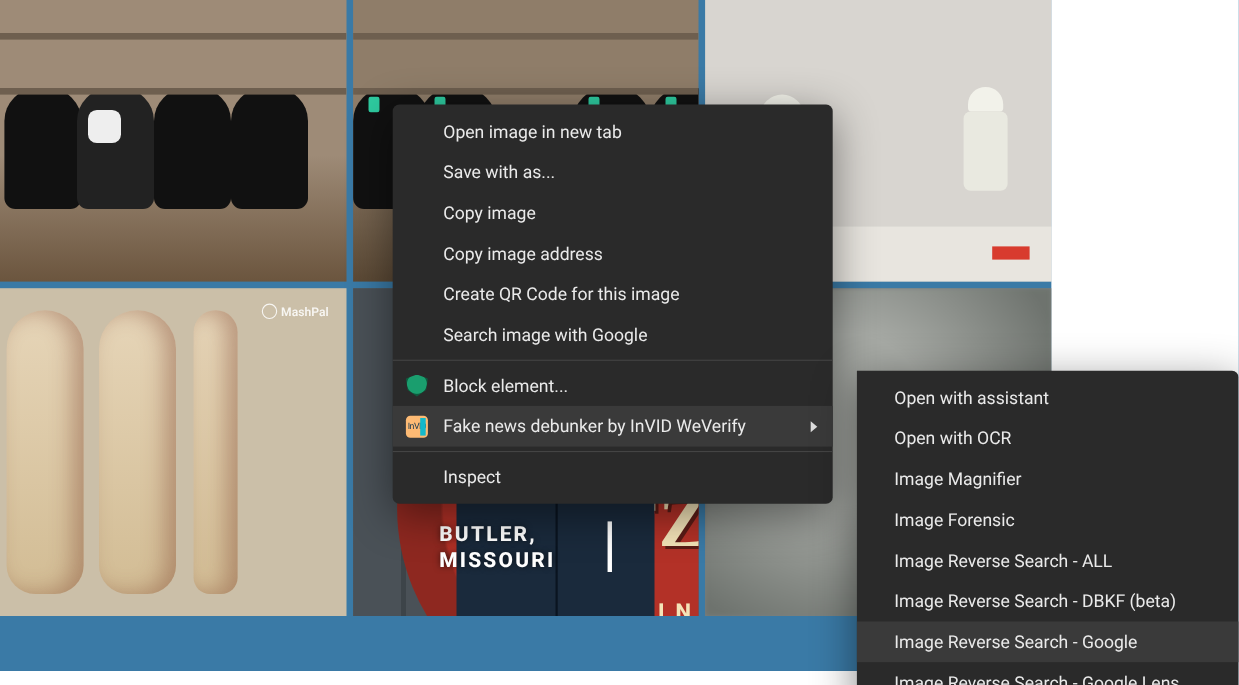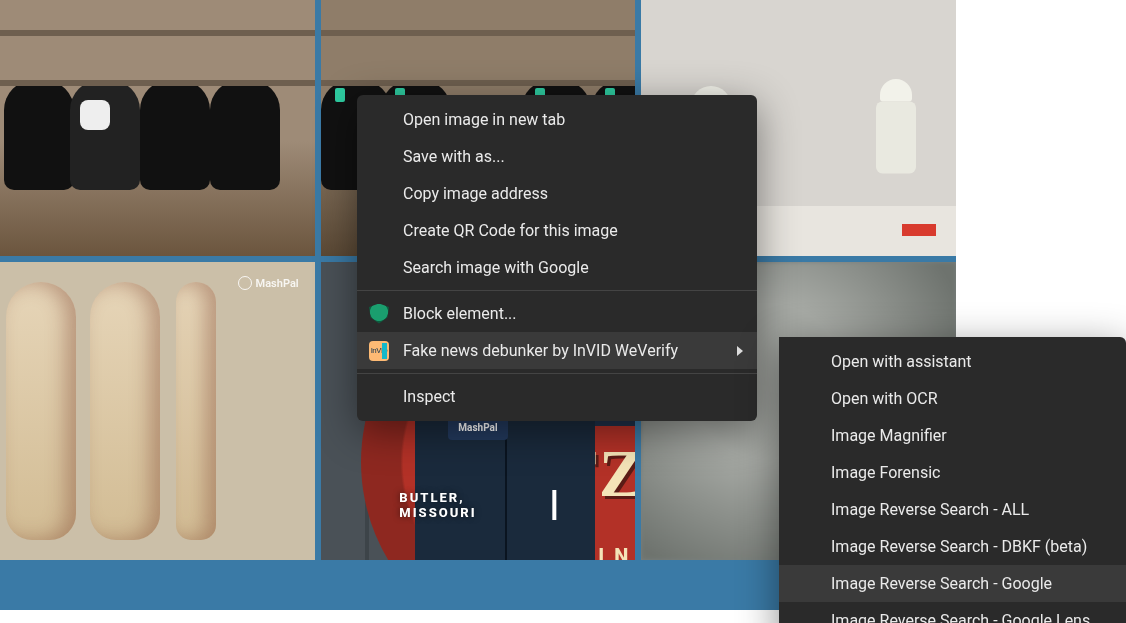--- a/index.html
+++ b/index.html
@@ -87,21 +87,21 @@
 
   .reporter {
     position:absolute; right:30px; bottom:0; width:200px; height:280px;
   }
   .reporter .head{width:60px;height:70px;background:#caa07a;border-radius:30px;margin:0 auto;}
   .reporter .hair{width:66px;height:40px;background:#000;border-radius:30px 30px 0 0;margin:-6px auto 0;}
   .reporter .torso{width:180px;height:190px;background:#1a2a3c;border-radius:20px 20px 0 0;margin:4px auto 0;position:relative;}
   .reporter .zip{position:absolute;left:50%;top:0;bottom:0;width:2px;background:#0a1420;}
   .lower-third {
     position:absolute; bottom:40px; left:50%; transform:translateX(-50%);
-    color:#fff; font-weight:800; letter-spacing:2px; font-size:13px;
+    color:#fff; font-weight:800; letter-spacing:2px; font-size:19px;
     border-right:4px solid #fff; padding-right:8px;
     text-shadow:0 0 6px rgba(0,0,0,.6);
   }
   .mic-flag{
     position:absolute; bottom:120px; left:50%; transform:translateX(-30px);
     width:60px;height:26px;background:#233a5e;border-radius:4px;
     color:#fff;font-size:10px;font-weight:700;display:flex;align-items:center;justify-content:center;
   }
   .watermark {
     position:absolute; top:14px; right:16px;
@@ -151,21 +151,21 @@
     background:#fdba74;
     display:flex;align-items:center;justify-content:center;
     font-size:8px;font-weight:400;color:#12354f;letter-spacing:-.5px;
   }
   .ic-invid .bar{position:absolute;right:2px;top:2px;bottom:2px;width:5px;background:#14b8c9;}
 
   .ctx-sub {
     left:779px; top:337px; width:347px; min-width:347px;
     border-top-left-radius:0;
   }
-  .ctx-sub .ctx-item { padding-left:52px; }
+  .ctx-sub .ctx-item { padding-left:34px; }
 
   
   .tm .cow-row .cow { }
 </style>
 </head>
 <body>
 
 <div class="grid-wrap">
   <div class="grid">
 
@@ -244,20 +244,21 @@
       <div style="position:absolute;inset:0;background:radial-gradient(circle at 40% 40%,#a7aaa5 0 30%,#6e736e 80%);filter:blur(2px);"></div>
     </div>
   </div>
 </div>
 
 <div class="right-whitespace"></div>
 
 <div class="ctx ctx-main">
   <div class="ctx-item"><span>Open image in new tab</span></div>
   <div class="ctx-item"><span>Save with as...</span></div>
+  <div class="ctx-item"><span>Copy image</span></div>
   <div class="ctx-item"><span>Copy image address</span></div>
   <div class="ctx-item"><span>Create QR Code for this image</span></div>
   <div class="ctx-item"><span>Search image with Google</span></div>
   <div class="ctx-sep"></div>
   <div class="ctx-item">
     <span class="ctx-icon ic-shield"></span>
     <span>Block element...</span>
   </div>
   <div class="ctx-item has-sub highlight">
     <span class="ctx-icon ic-invid">InVID<span class="bar"></span></span>

